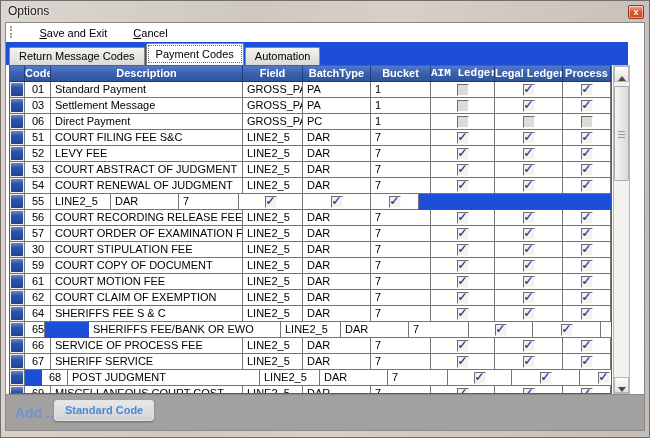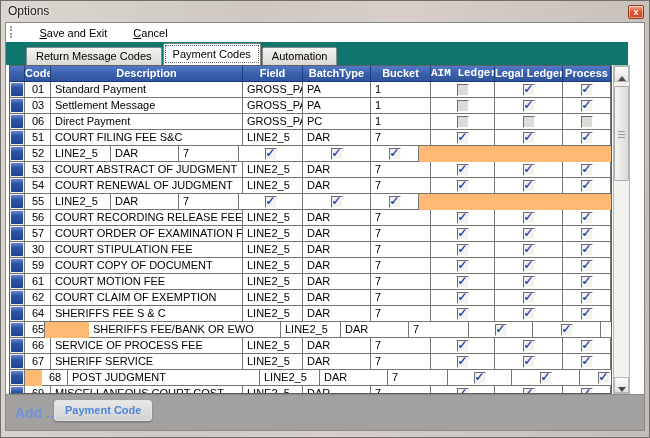--- a/index.html
+++ b/index.html
@@ -46,41 +46,41 @@
     border-left: 2px dotted #9b9b9b; vertical-align: top;
   }
   .menu-item {
     display: inline-block; padding: 0 8px; margin-left: 10px;
     font-size: 11px; color: #000; line-height: 18px; cursor: default;
   }
 
   
   .tabstrip {
     position: absolute; top: 19px; left: 0; right: 16px; height: 23px;
-    background: #0f766e; padding-left: 20px; white-space: nowrap;
+    background: #1d4ed8; padding-left: 3px; white-space: nowrap;
   }
   .tab {
     display: inline-block; height: 18px; line-height: 17px; padding: 0 9px;
     margin-right: 1px; margin-top: 5px; vertical-align: bottom;
     font-size: 11px; color: #000;
     background: linear-gradient(180deg, #f5f4f2 0%, #dcd9d4 100%);
     border: 1px solid #8a8a8a; border-bottom: none;
     border-radius: 2px 2px 0 0; cursor: default;
   }
   .tab.active {
     height: 22px; line-height: 20px; margin-top: 1px;
     background: #ffffff; position: relative; z-index: 2;
     outline: 1px dotted #6e6e6e; outline-offset: -3px;
   }
 
   
   .grid {
     position: absolute; top: 42px; left: 3px;
     width: 603px; height: 329px;
-    border: 1px solid #5f5f5f; background: #fdba74; overflow: hidden;
+    border: 1px solid #5f5f5f; background: #1d4ed8; overflow: hidden;
   }
   .grid-row { display: flex; height: 16px; }
   .cell {
     flex: none; height: 16px; overflow: hidden; white-space: nowrap;
     border-right: 1px solid #757575; border-bottom: 1px solid #757575;
     background: #fff; font-size: 11px; line-height: 15px; color: #000;
     padding-left: 4px;
   }
   .cell.sel { width: 15px; padding: 0; background: #eceae6; }
   .sel-block {
@@ -259,20 +259,21 @@
           </div>
           <div class="cell c-check" style="width: 48px;">
             <div class="checkbox checked"></div>
           </div>
         </div>
         <div class="grid-row">
           <div class="cell sel">
             <div class="sel-block"></div>
           </div>
           <div class="cell c-code" style="width: 26px;">52</div>
+          <div class="cell c-desc" style="width: 192px;">LEVY FEE</div>
           <div class="cell c-field" style="width: 60px;">LINE2_5</div>
           <div class="cell c-batch" style="width: 68px;">DAR</div>
           <div class="cell c-bucket" style="width: 60px;">7</div>
           <div class="cell c-check" style="width: 64px;">
             <div class="checkbox checked"></div>
           </div>
           <div class="cell c-check" style="width: 68px;">
             <div class="checkbox checked"></div>
           </div>
           <div class="cell c-check" style="width: 48px;">
@@ -568,17 +569,17 @@
     <div class="vscroll">
       <div class="scroll-btn up"><span class="arrow a-up"></span></div>
       <div class="scroll-thumb">
           <div class="thumb-grip"></div>
         </div>
       <div class="scroll-btn down"><span class="arrow a-down"></span></div>
     </div>
 
     <div class="footer">
       <span class="add-label">Add ...</span>
-      <button class="payment-code-btn">Payment Code</button>
+      <button class="payment-code-btn">Standard Code</button>
     </div>
 
   </div>
 </div>
 
 </body></html>

